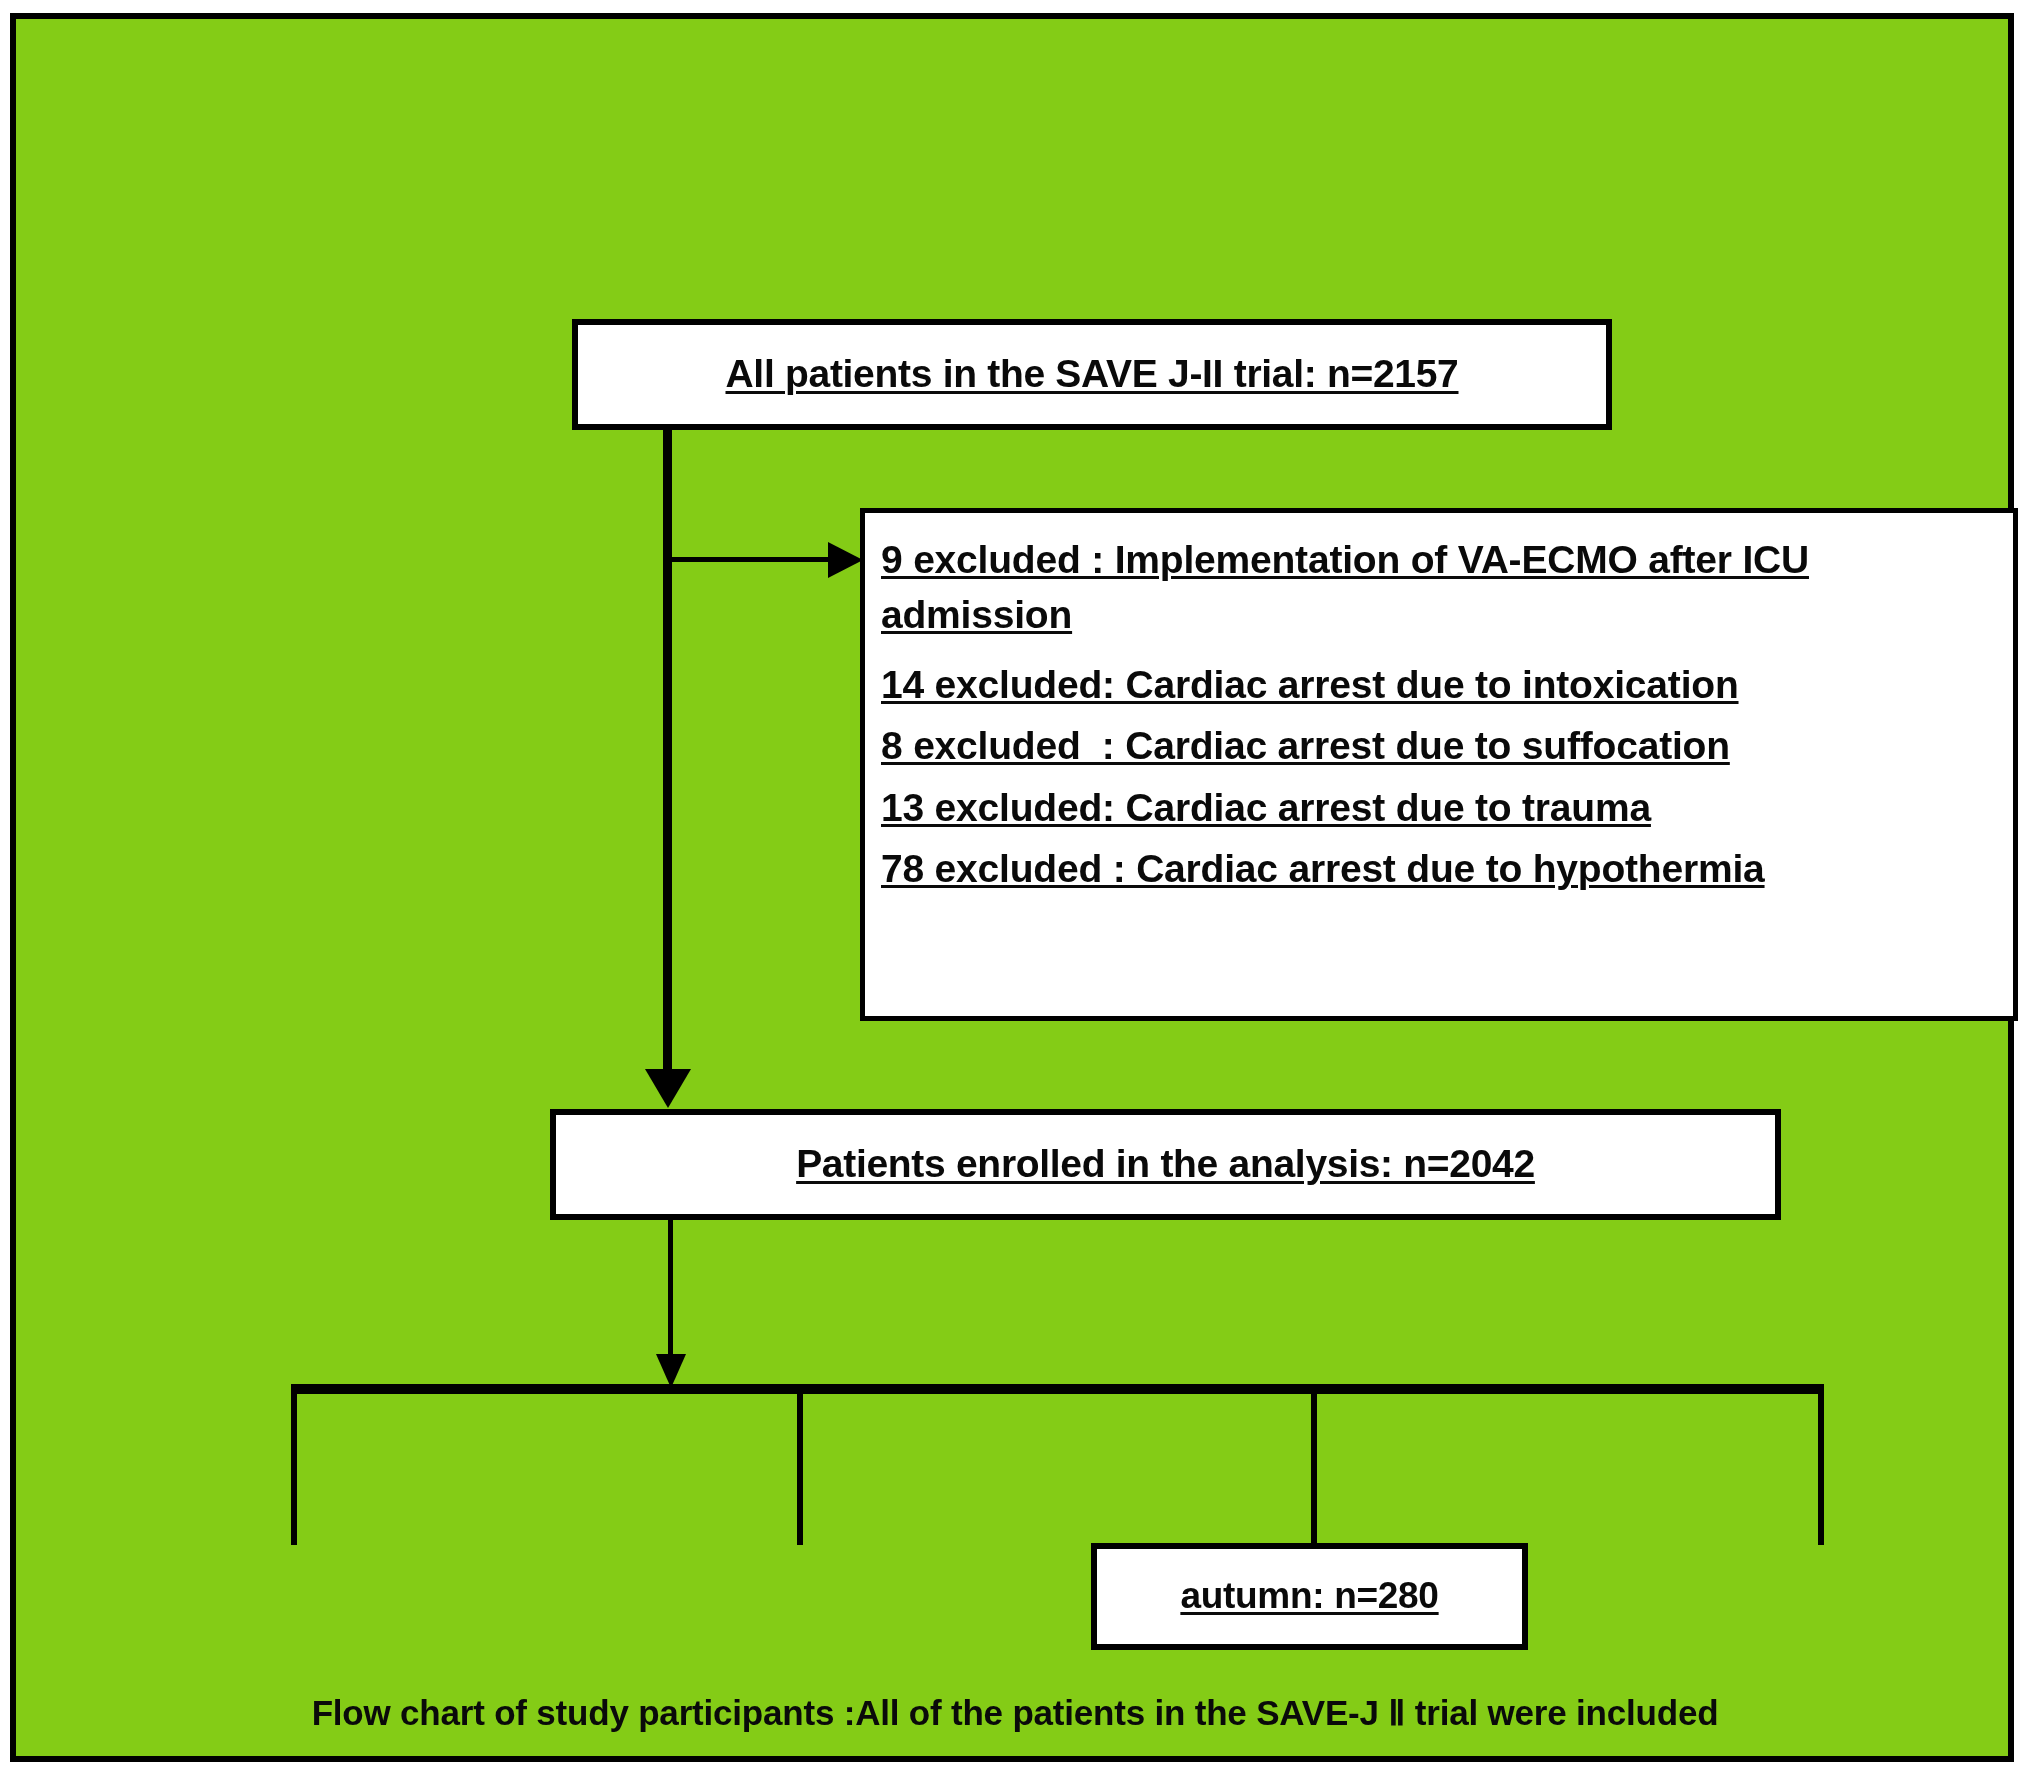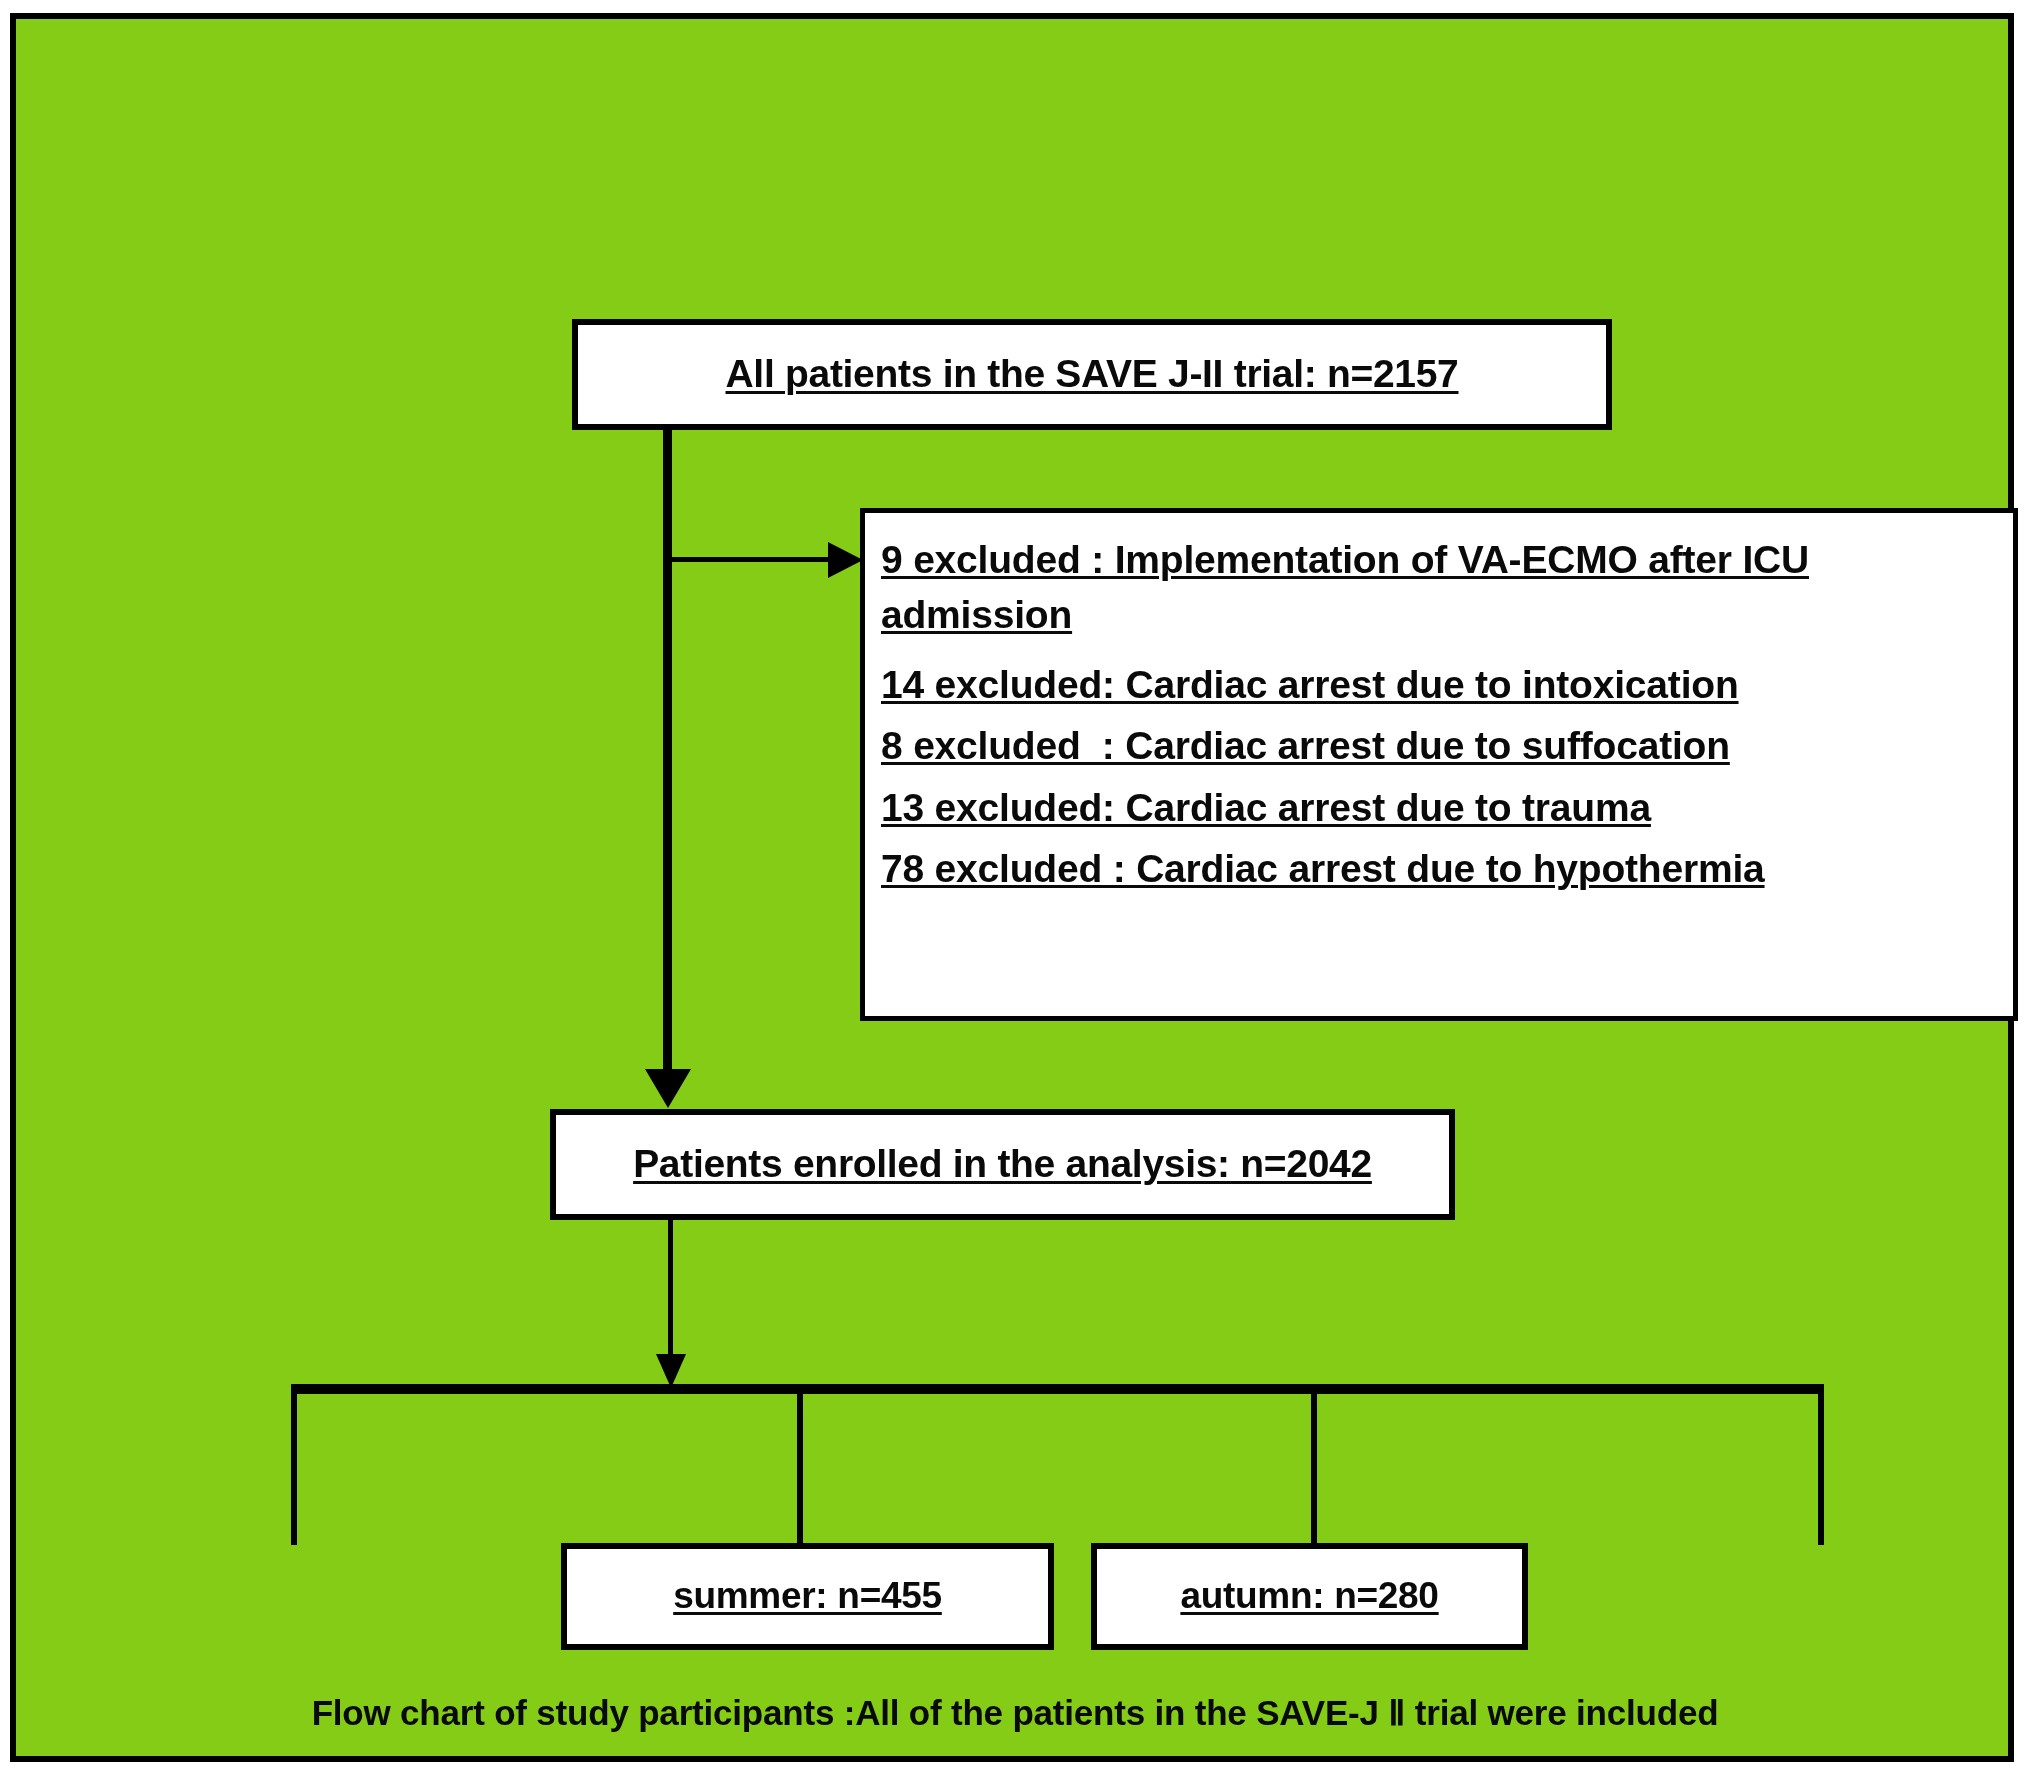--- a/index.html
+++ b/index.html
@@ -78,21 +78,21 @@
     margin: 0 0 0 0;
     letter-spacing: -0.2px;
     white-space: pre-wrap;
   }
   .excl-line + .excl-line { margin-top: 22.5px; }
   .excl-line.wrapped { width: 974px; white-space: normal; line-height: 1.42; }
 
   
   #box-enrolled {
     left: 534px; top: 1090px;
-    width: 905px; height: 111px;
+    width: 1231px; height: 111px;
   }
   #box-enrolled .box-label { font-size: 39px; }
 
   
   .season-box {
     position: absolute;
     top: 1524px;
     height: 107px;
     background: #ffffff;
     border: 6.9px solid #000000;
@@ -214,23 +214,20 @@
     </div>
 
     <div class="conn" id="conn-split-vert"></div>
     <div id="arrow-split-head"></div>
     <div class="conn" id="conn-bus"></div>
     <div class="conn-drop" id="drop-spring"></div>
     <div class="conn-drop" id="drop-summer"></div>
     <div class="conn-drop" id="drop-autumn"></div>
     <div class="conn-drop" id="drop-winter"></div>
 
-    <div class="season-box" id="box-summer">
-      <span class="box-label">summer: n=455</span>
-    </div>
     <div class="season-box" id="box-autumn">
       <span class="box-label">autumn:  n=280</span>
     </div>
 
     <div id="caption">Flow chart of study participants :All of the patients in the SAVE-J Ⅱ trial were included</div>
 
   </div>
 </div>
 
 

